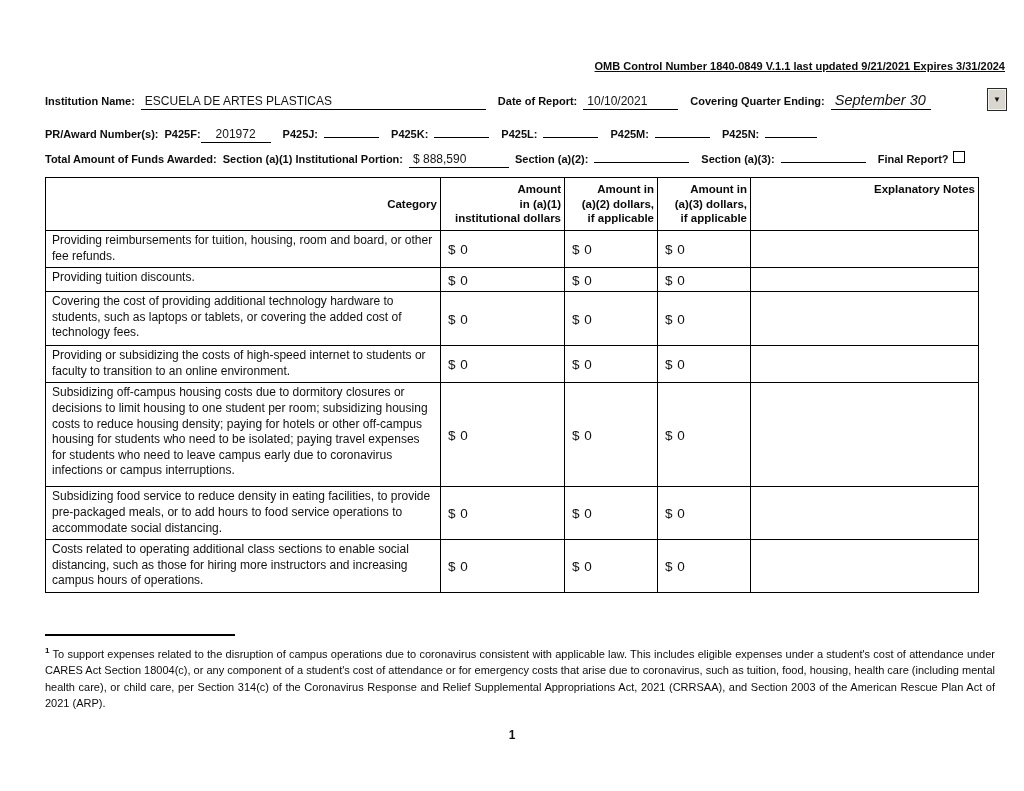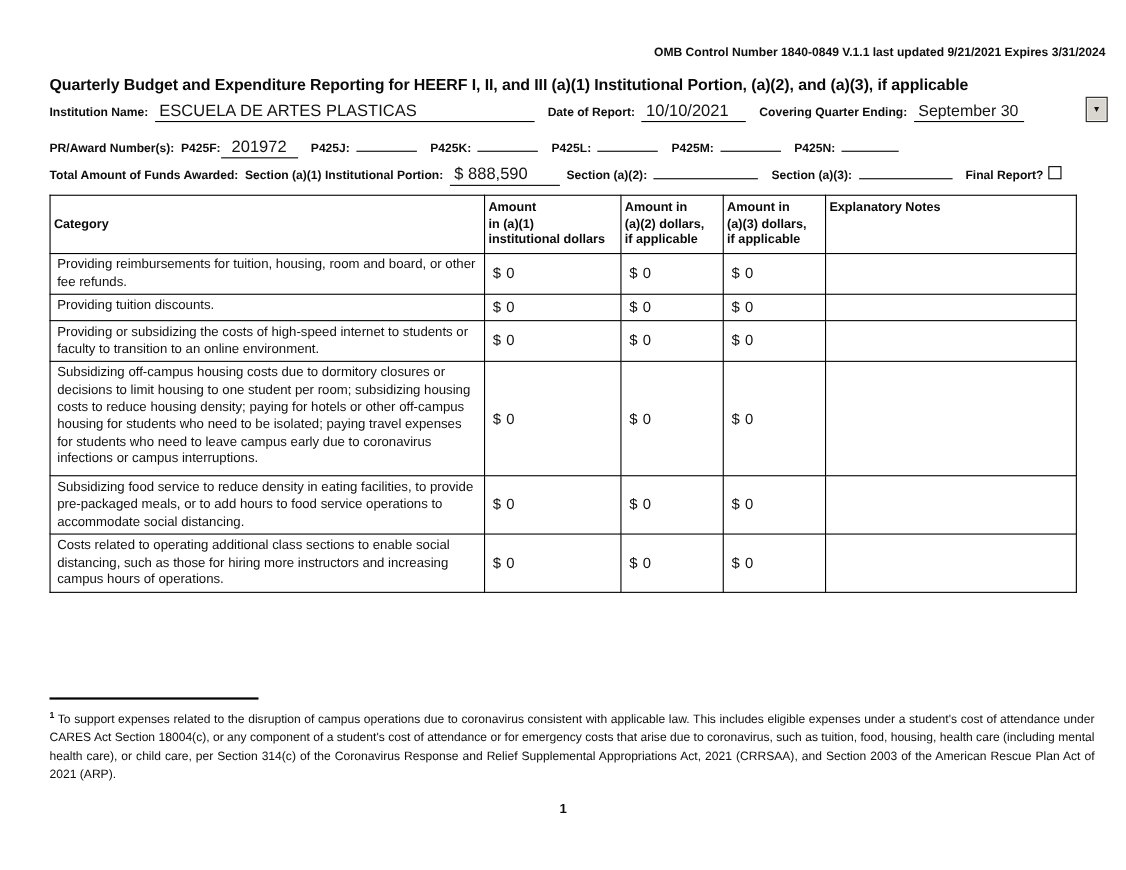--- a/index.html
+++ b/index.html
@@ -3,32 +3,32 @@
 <meta charset="utf-8">
 <style>
   * { margin:0; padding:0; box-sizing:border-box; }
   html,body { background:#ffffff; }
   body { font-family:"Liberation Sans", sans-serif; color:#101010; }
   .page {
     position:relative; width:1024px; height:791px; background:#fff; overflow:hidden;
   }
   
   .omb-line {
-    position:absolute; top:42px; right:19px;
-    font-size:11px; font-weight:600; letter-spacing:0; color:#0d0d0d;
+    position:absolute; top:60px; right:19px;
+    font-size:11px; font-weight:600; letter-spacing:0; color:#0d0d0d;text-decoration:underline;
   }
   .doc-title {
     position:absolute; top:70px; left:45px; width:950px;
     font-size:14.5px; font-weight:bold; letter-spacing:-0.1px; color:#0a0a0a;
   }
   .form-line { position:absolute; left:45px; display:flex; align-items:baseline; white-space:nowrap; }
   .lbl  { font-size:11px; font-weight:bold; color:#0d0d0d; }
   .lbl-reg { font-size:11px; font-weight:bold; color:#0d0d0d; }
   .fill {
-    font-size:15px; font-weight:normal; color:#141414;
+    font-size:12px; font-weight:normal; color:#141414;
     border-bottom:1.5px solid #000; padding:0 4px 1px 4px; line-height:1.05;
     display:inline-block; text-align:left;
   }
   .blank { display:inline-block; border-bottom:1.5px solid #000; height:12px; }
   .line-institution { top:93px; }
   .line-awards      { top:126px; }
   .line-total       { top:151px; }
   .gap-s { display:inline-block; width:6px; }
   .gap-m { display:inline-block; width:12px; }
   
@@ -44,21 +44,21 @@
     display:inline-block; width:12px; height:12px; border:1.6px solid #000;
     background:#fff; vertical-align:-1px; margin-left:4px;
   }
   
   table.budget {
     position:absolute; top:177px; left:45px; width:933px;
     border-collapse:collapse; table-layout:fixed;
   }
   table.budget th, table.budget td { border:1.6px solid #000; }
   table.budget th {
-    font-size:11.5px; font-weight:bold; text-align:left; vertical-align:middle;
+    font-size:11.5px; font-weight:bold; text-align:right; vertical-align:middle;
     white-space:pre-line; line-height:1.3; height:53px; padding:2px 3px; color:#0a0a0a;
   }
   table.budget th.notes-h { vertical-align:top; padding-top:4px; }
   td.cat {
     font-size:12px; line-height:1.3; vertical-align:top; padding:2px 7px 3px 6px; color:#101010;
   }
   td.amt { vertical-align:middle; padding-left:7px; }
   td.amt .money { font-size:13.5px; color:#101010; letter-spacing:0.5px; }
   td.notes { vertical-align:top; }
   sup.fn-ref { font-size:8px; }
@@ -82,34 +82,33 @@
     font-size:12px; font-weight:bold; color:#0d0d0d;
   }
 </style>
 </head>
 <body>
 
 <div class="page">
 
   <div class="omb-line">OMB Control Number 1840-0849 V.1.1 last updated 9/21/2021 Expires 3/31/2024</div>
 
-  <div class="doc-title">Quarterly Budget and Expenditure Reporting for HEERF I, II, and III (a)(1) Institutional Portion, (a)(2), and (a)(3), if applicable</div>
 
   <div class="form-line line-institution">
     <span class="lbl">Institution Name:</span>
     <span class="gap-s"></span>
     <span class="fill" style="min-width:345px;">ESCUELA DE ARTES PLASTICAS</span>
     <span class="gap-m"></span>
     <span class="lbl">Date of Report:</span>
     <span class="gap-s"></span>
     <span class="fill" style="min-width:95px;">10/10/2021</span>
     <span class="gap-m"></span>
     <span class="lbl">Covering Quarter Ending:</span>
     <span class="gap-s"></span>
-    <span class="fill" style="min-width:100px; font-size:14.5px;">September 30</span>
+    <span class="fill" style="min-width:100px; font-size:14.5px;font-style:italic;">September 30</span>
   </div>
 
   <div class="dropdown-btn">
     <span class="arrow">▼</span>
   </div>
 
   <div class="form-line line-awards">
     <span class="lbl">PR/Award Number(s):</span>
     <span class="gap-s"></span>
     <span class="lbl">P425F:</span>
@@ -186,20 +185,27 @@
         <td class="amt"><span class="money">$ 0</span></td>
         <td class="notes"></td>
       </tr>
       <tr class="r2">
         <td class="cat">Providing tuition discounts.</td>
         <td class="amt"><span class="money">$ 0</span></td>
         <td class="amt"><span class="money">$ 0</span></td>
         <td class="amt"><span class="money">$ 0</span></td>
         <td class="notes"></td>
       </tr>
+      <tr class="r3">
+        <td class="cat">Covering the cost of providing additional technology hardware to students, such as laptops or tablets, or covering the added cost of technology fees.</td>
+        <td class="amt"><span class="money">$ 0</span></td>
+        <td class="amt"><span class="money">$ 0</span></td>
+        <td class="amt"><span class="money">$ 0</span></td>
+        <td class="notes"></td>
+      </tr>
       <tr class="r4">
         <td class="cat">Providing or subsidizing the costs of high-speed internet to students or faculty to transition to an online environment.</td>
         <td class="amt"><span class="money">$ 0</span></td>
         <td class="amt"><span class="money">$ 0</span></td>
         <td class="amt"><span class="money">$ 0</span></td>
         <td class="notes"></td>
       </tr>
       <tr class="r5">
         <td class="cat">Subsidizing off-campus housing costs due to dormitory closures or decisions to limit housing to one student per room; subsidizing housing costs to reduce housing density; paying for hotels or other off-campus housing for students who need to be isolated; paying travel expenses for students who need to leave campus early due to coronavirus infections or campus interruptions.</td>
         <td class="amt"><span class="money">$ 0</span></td>

